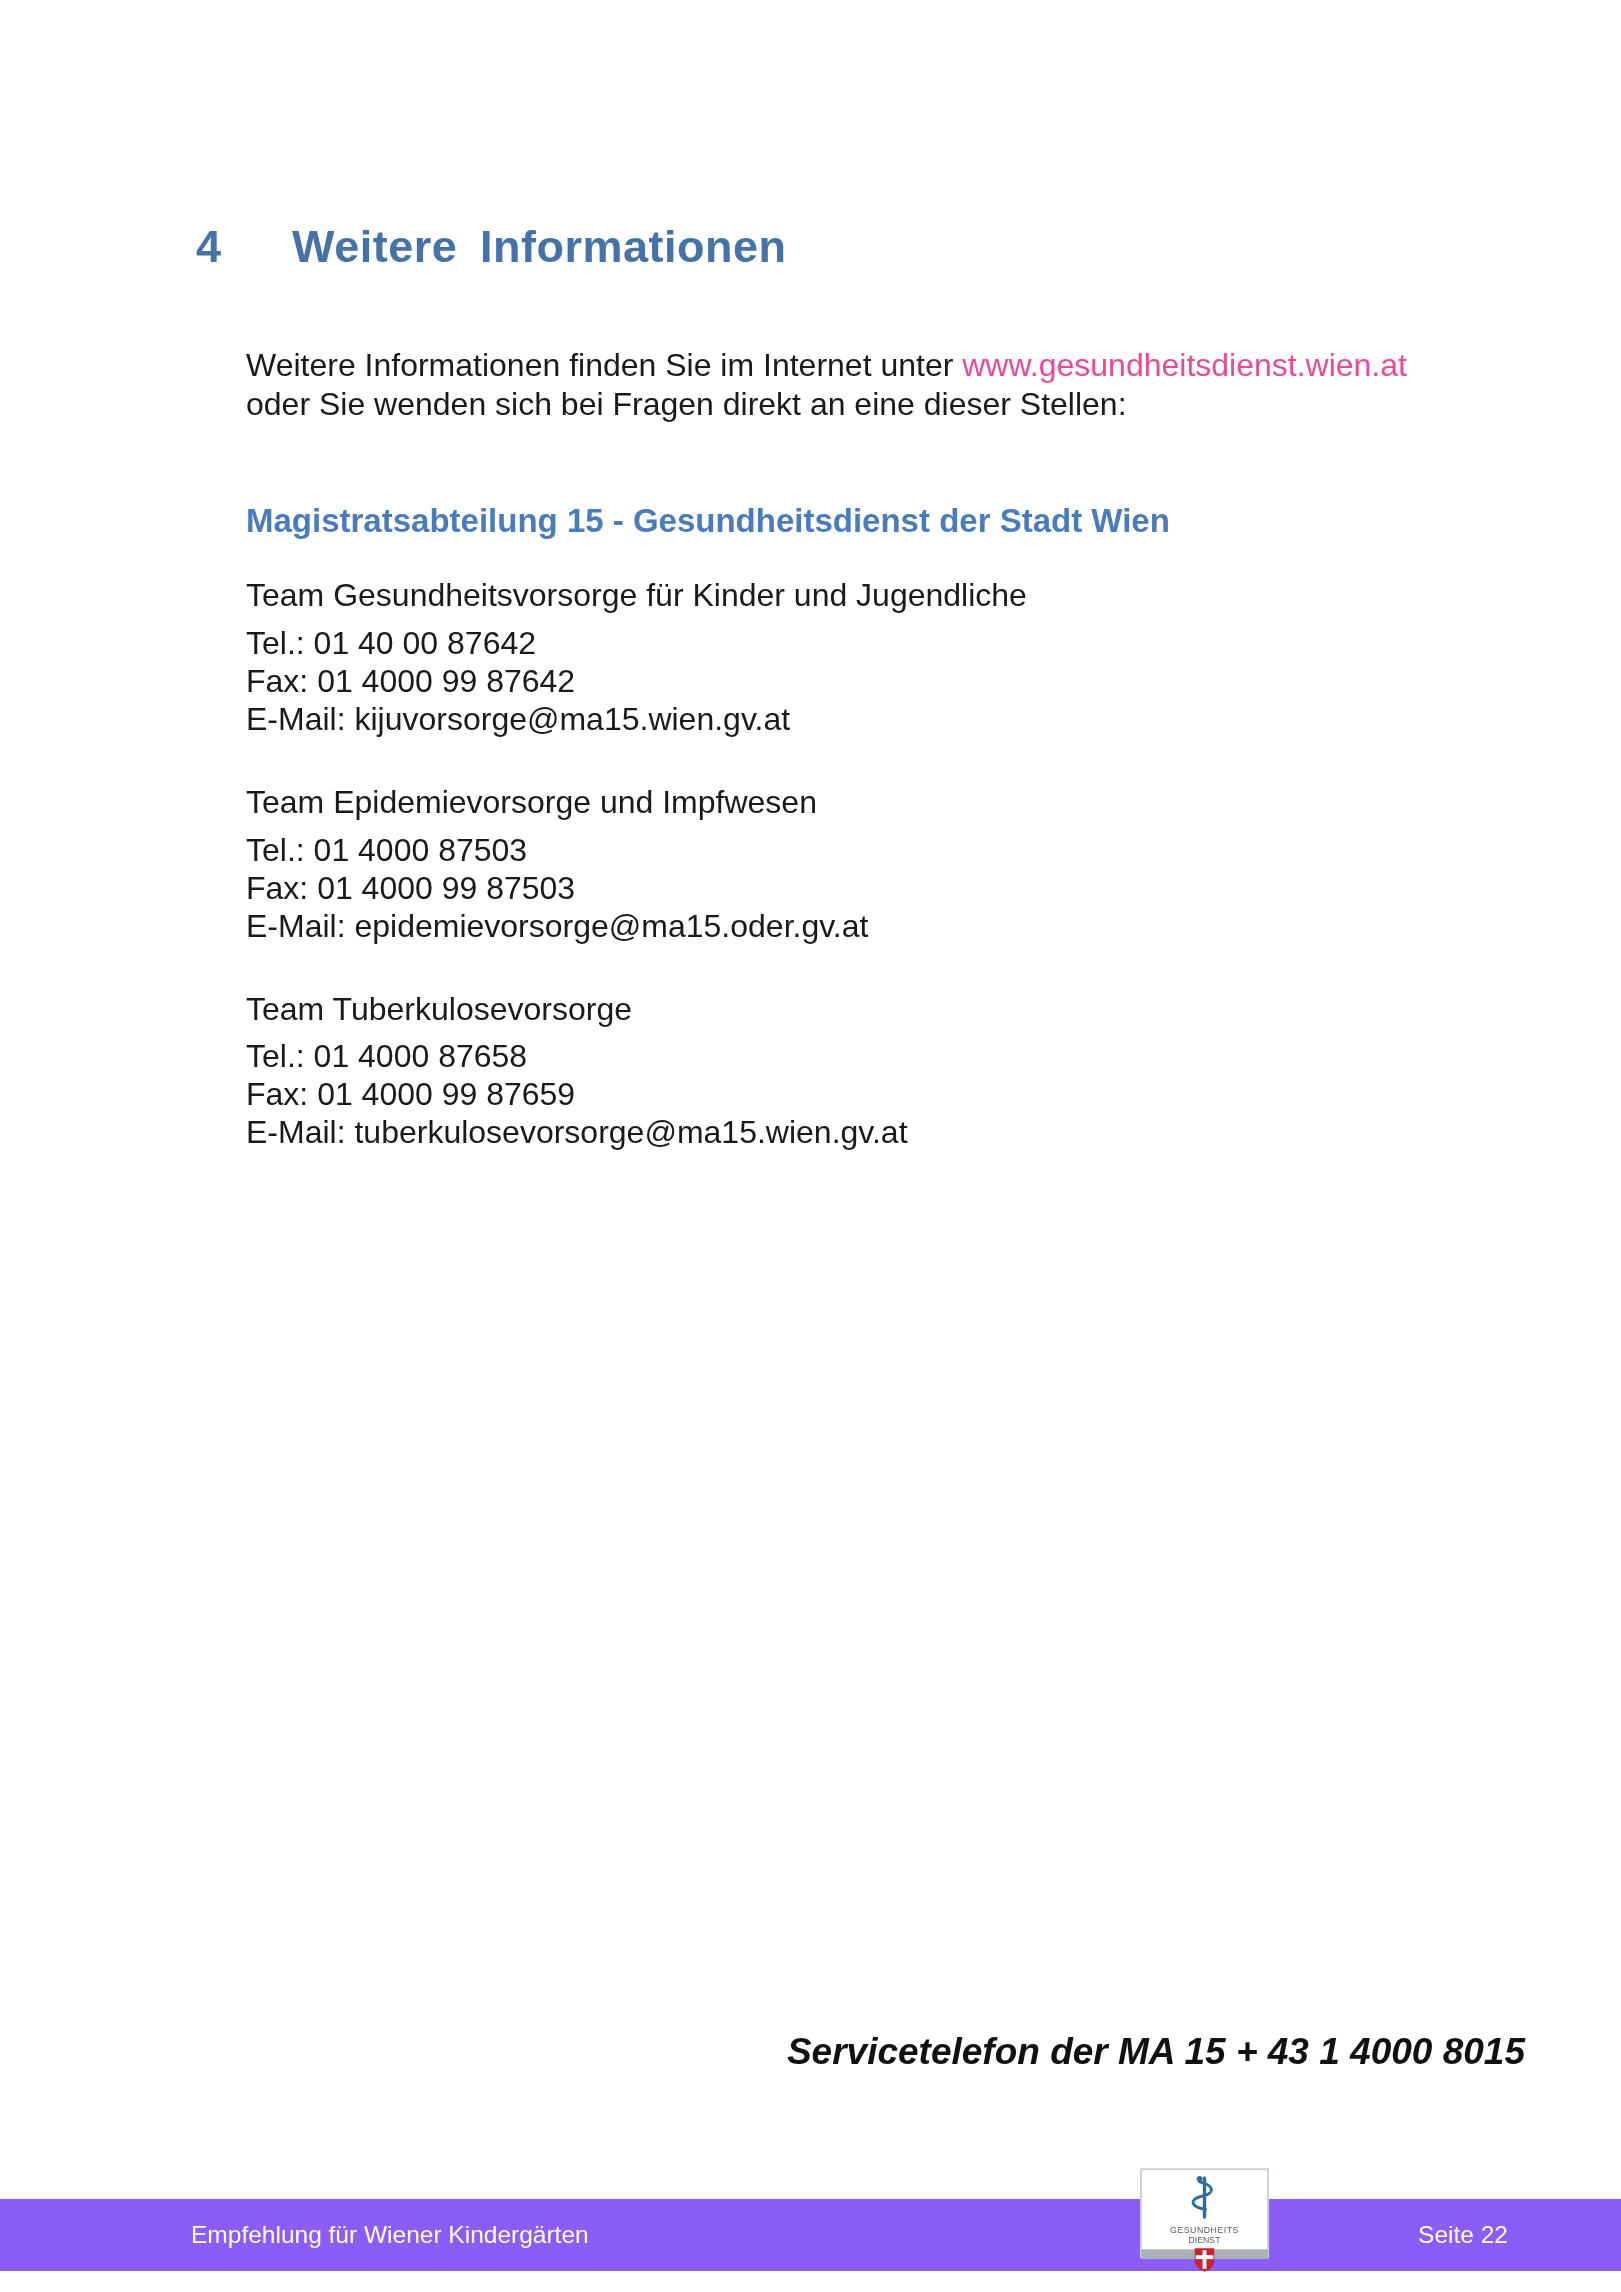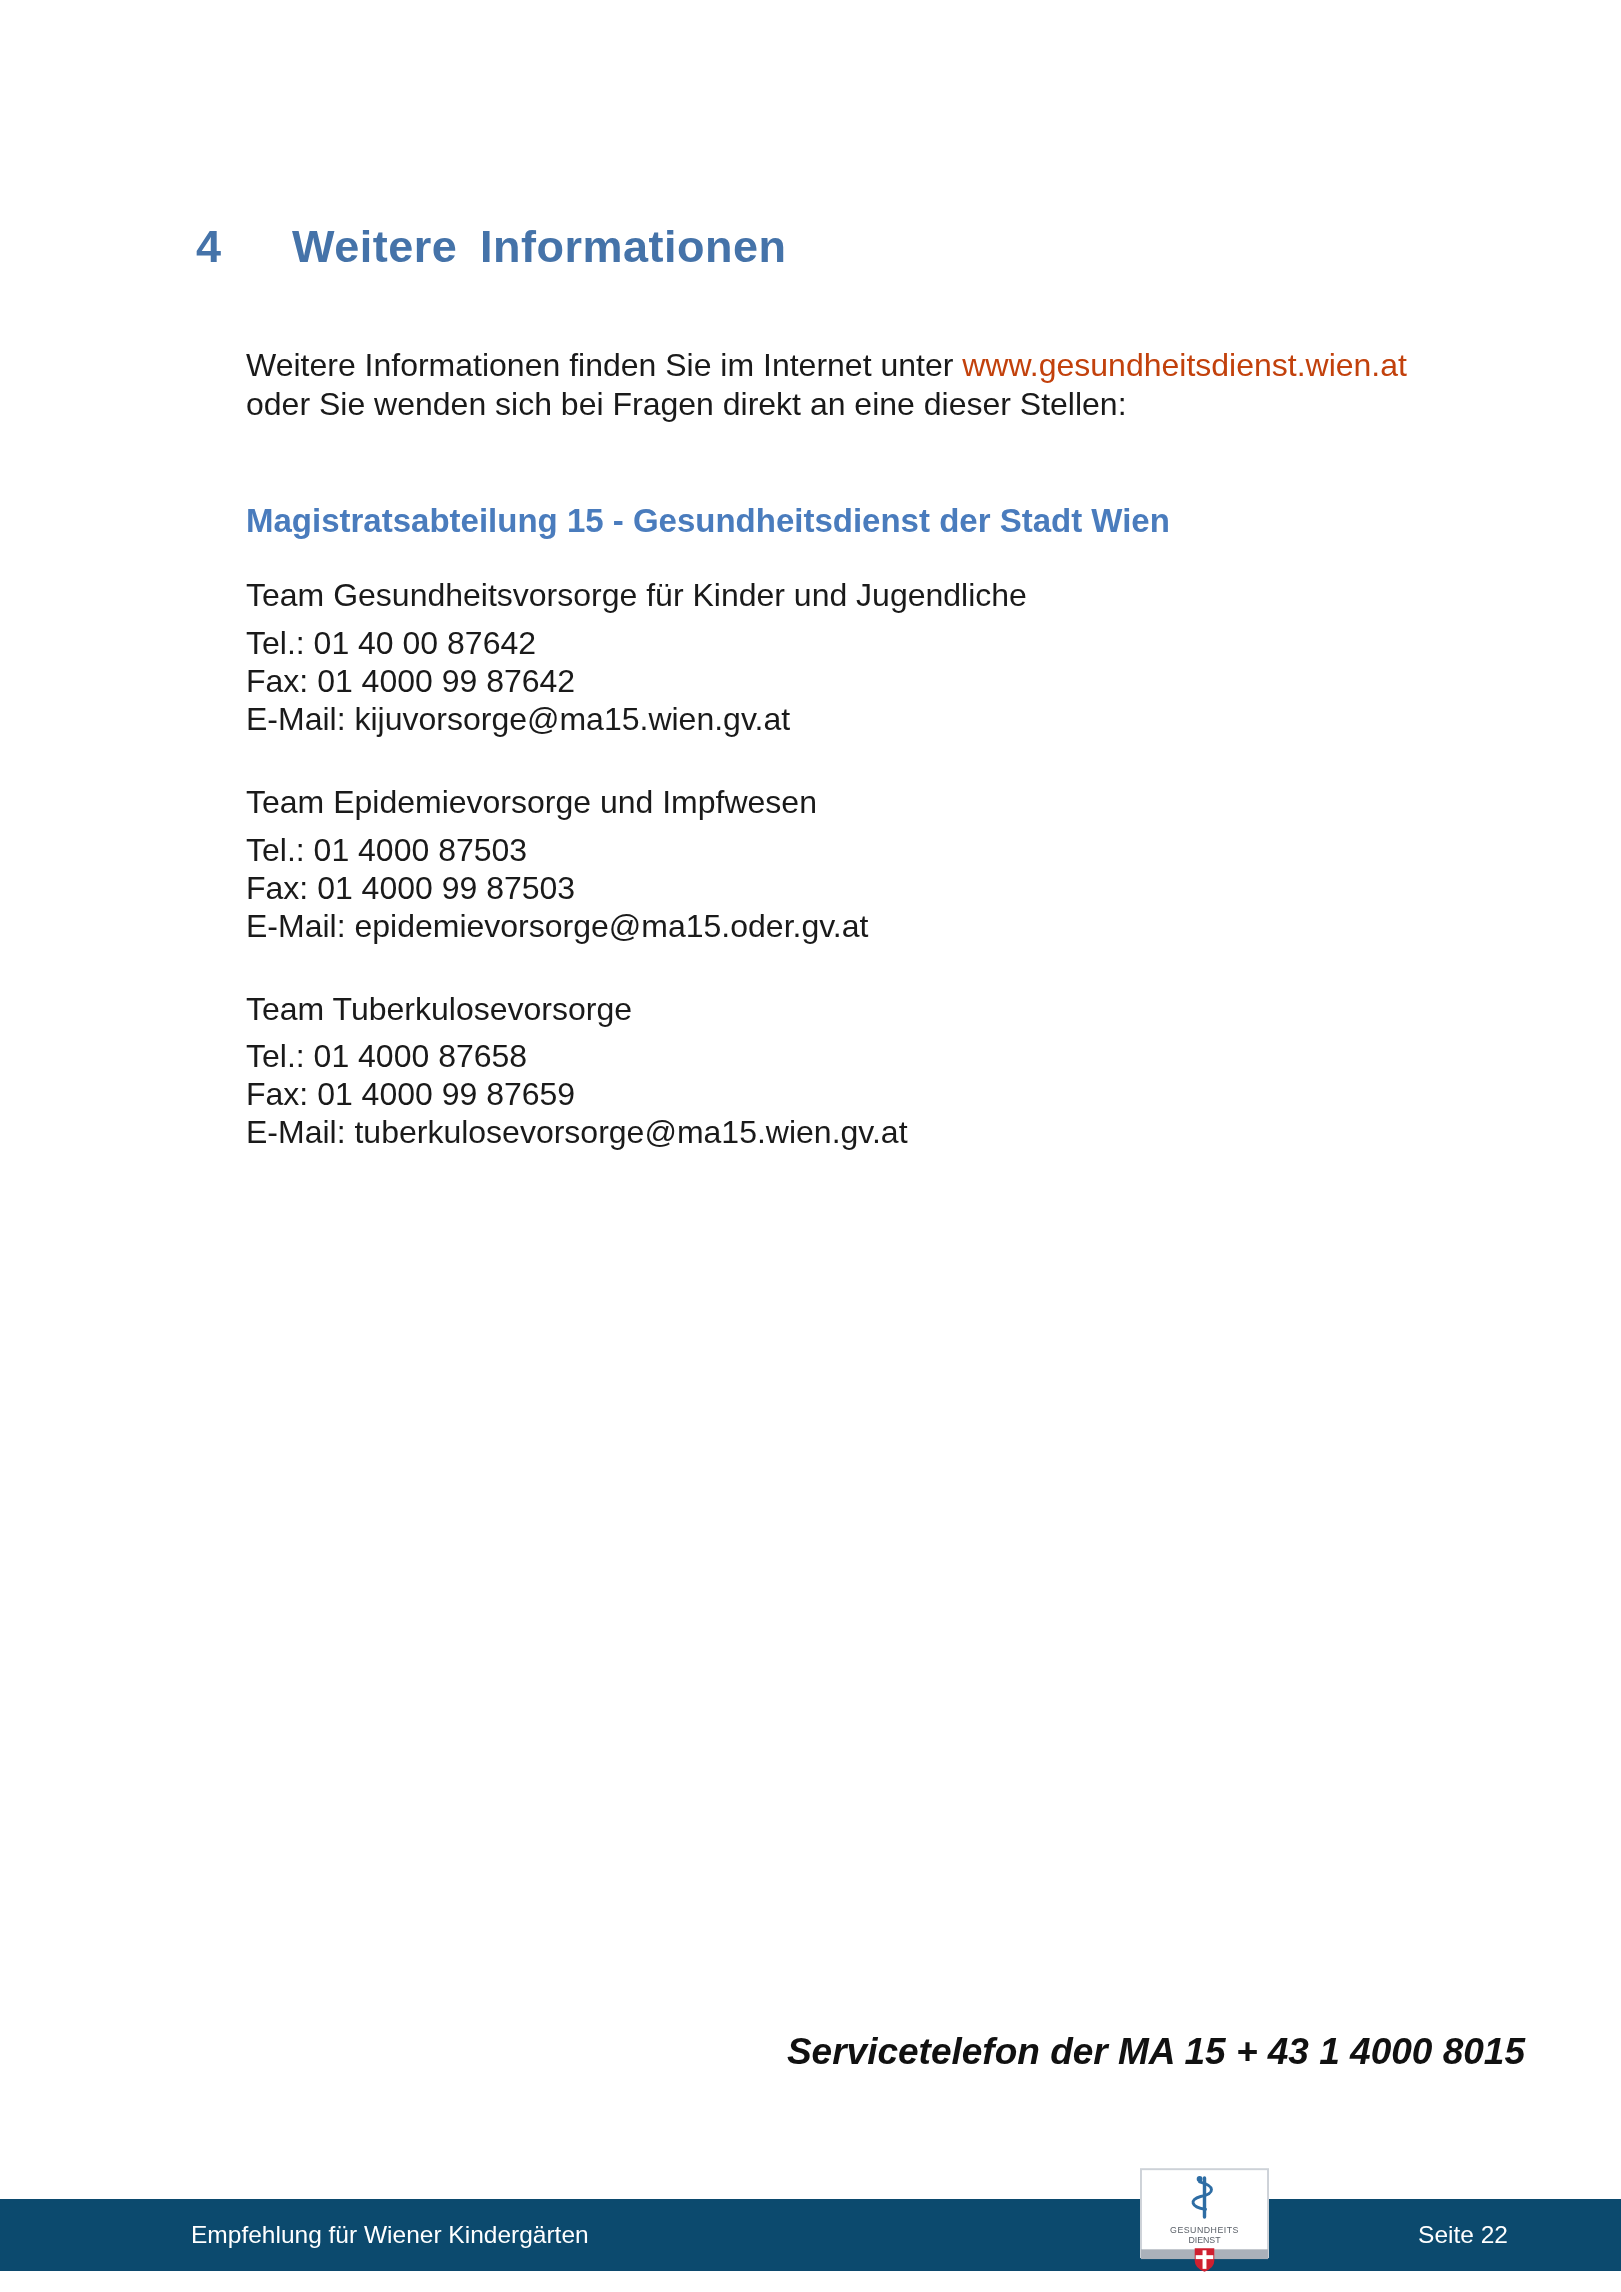--- a/index.html
+++ b/index.html
@@ -21,21 +21,21 @@
   }
   .heading .title { word-spacing:9.8px; letter-spacing:0.5px; }
 
   
   .intro {
     position:absolute; top:346px; left:246px;
     margin:0; font-size:32px; line-height:39px;
     color:#1a1a1a;
   }
   .intro a.link {
-    color:#c2410c; text-decoration:none; cursor:pointer;
+    color:#ec4899; text-decoration:none; cursor:pointer;
   }
   .intro .line2 { display:block; }
 
   
   .sub {
     position:absolute; top:502px; left:246px;
     margin:0; font-size:33px; font-weight:bold;
     color:#4a7cbd;
     text-align:right;
   }
@@ -56,21 +56,21 @@
 
   
   .logo-wrap {
     position:absolute; left:1140px; top:2168px;
     width:129px; height:104px; z-index:2;
   }
 
   
   .footer-bar {
     position:absolute; left:0; right:0; bottom:21.6px; height:72px;
-    background:#0c4a6e; color:#ffffff;
+    background:#8b5cf6; color:#ffffff;
     display:flex; align-items:center; justify-content:space-between;
     padding:0 113px 0 191px; box-sizing:border-box;
     font-size:24.5px;
   }
 </style>
 </head>
 <body>
 
 <div class="page">
 

